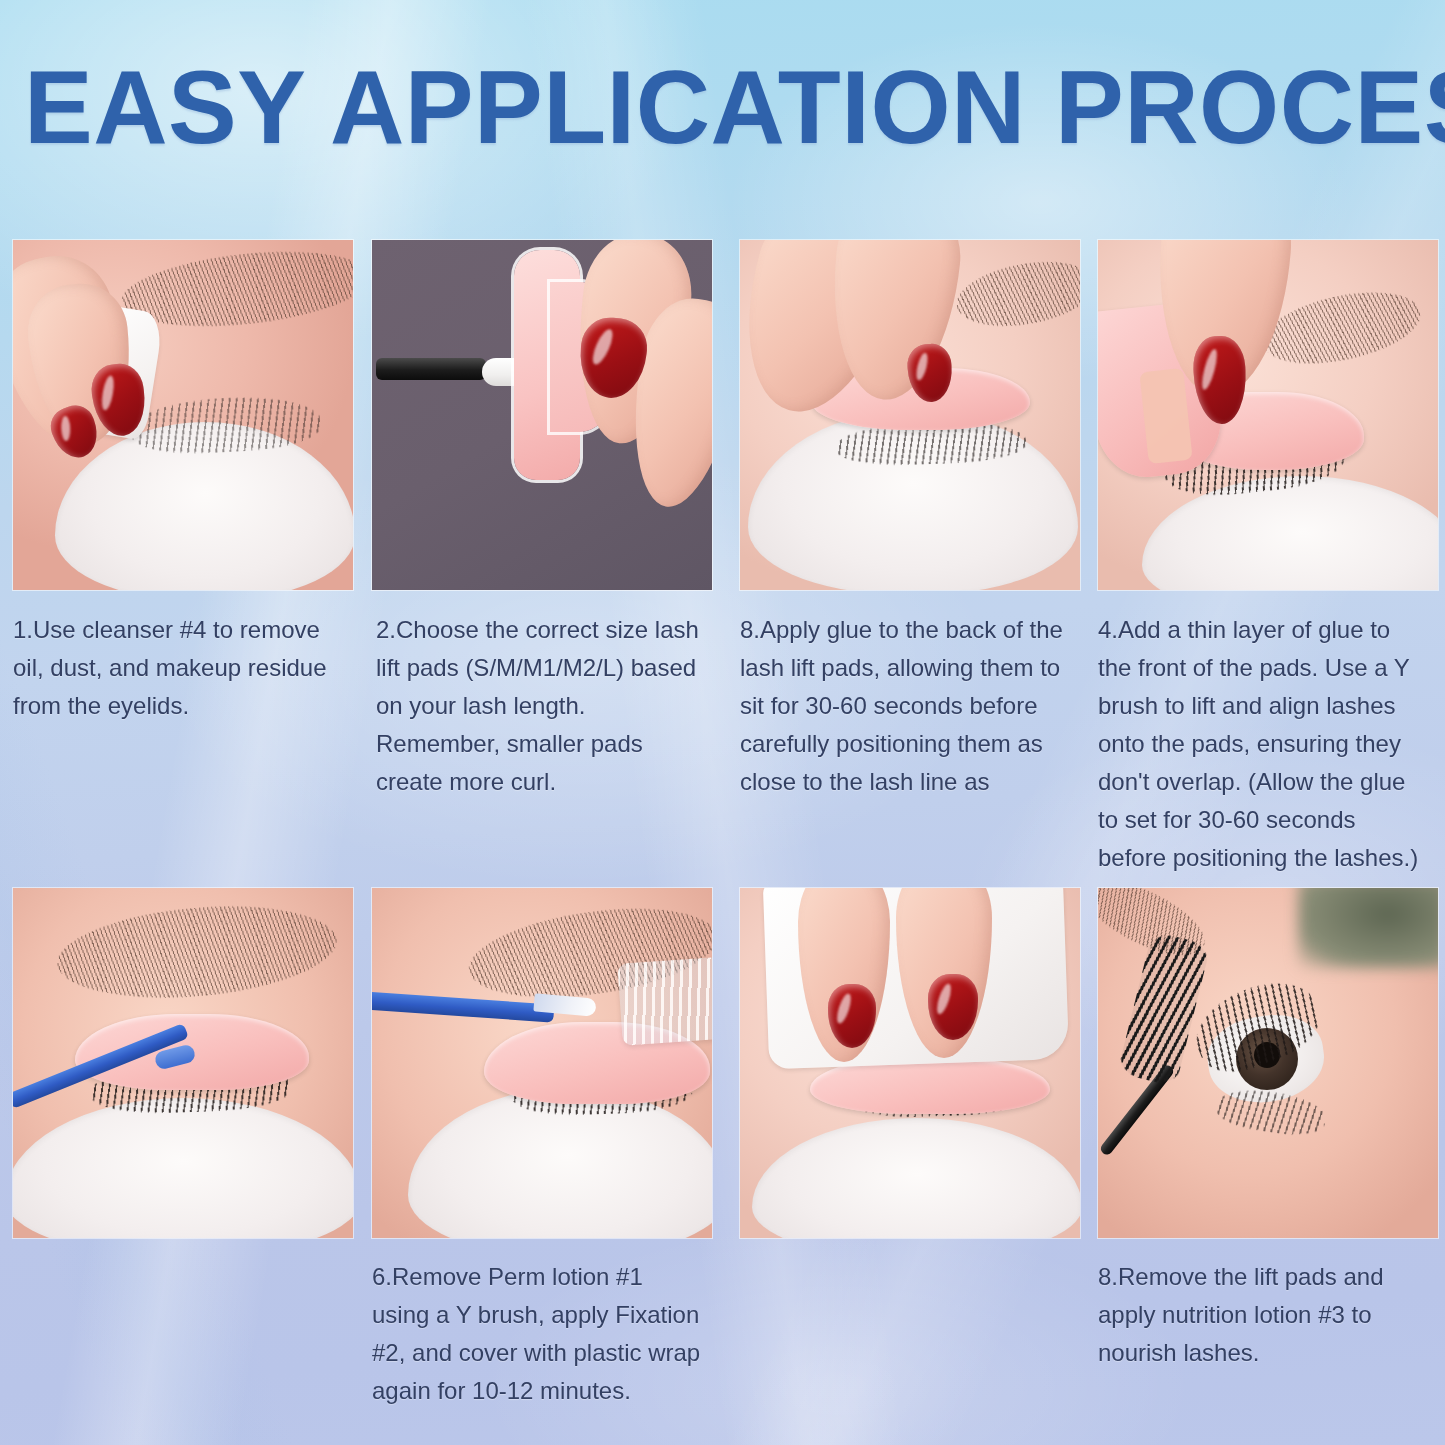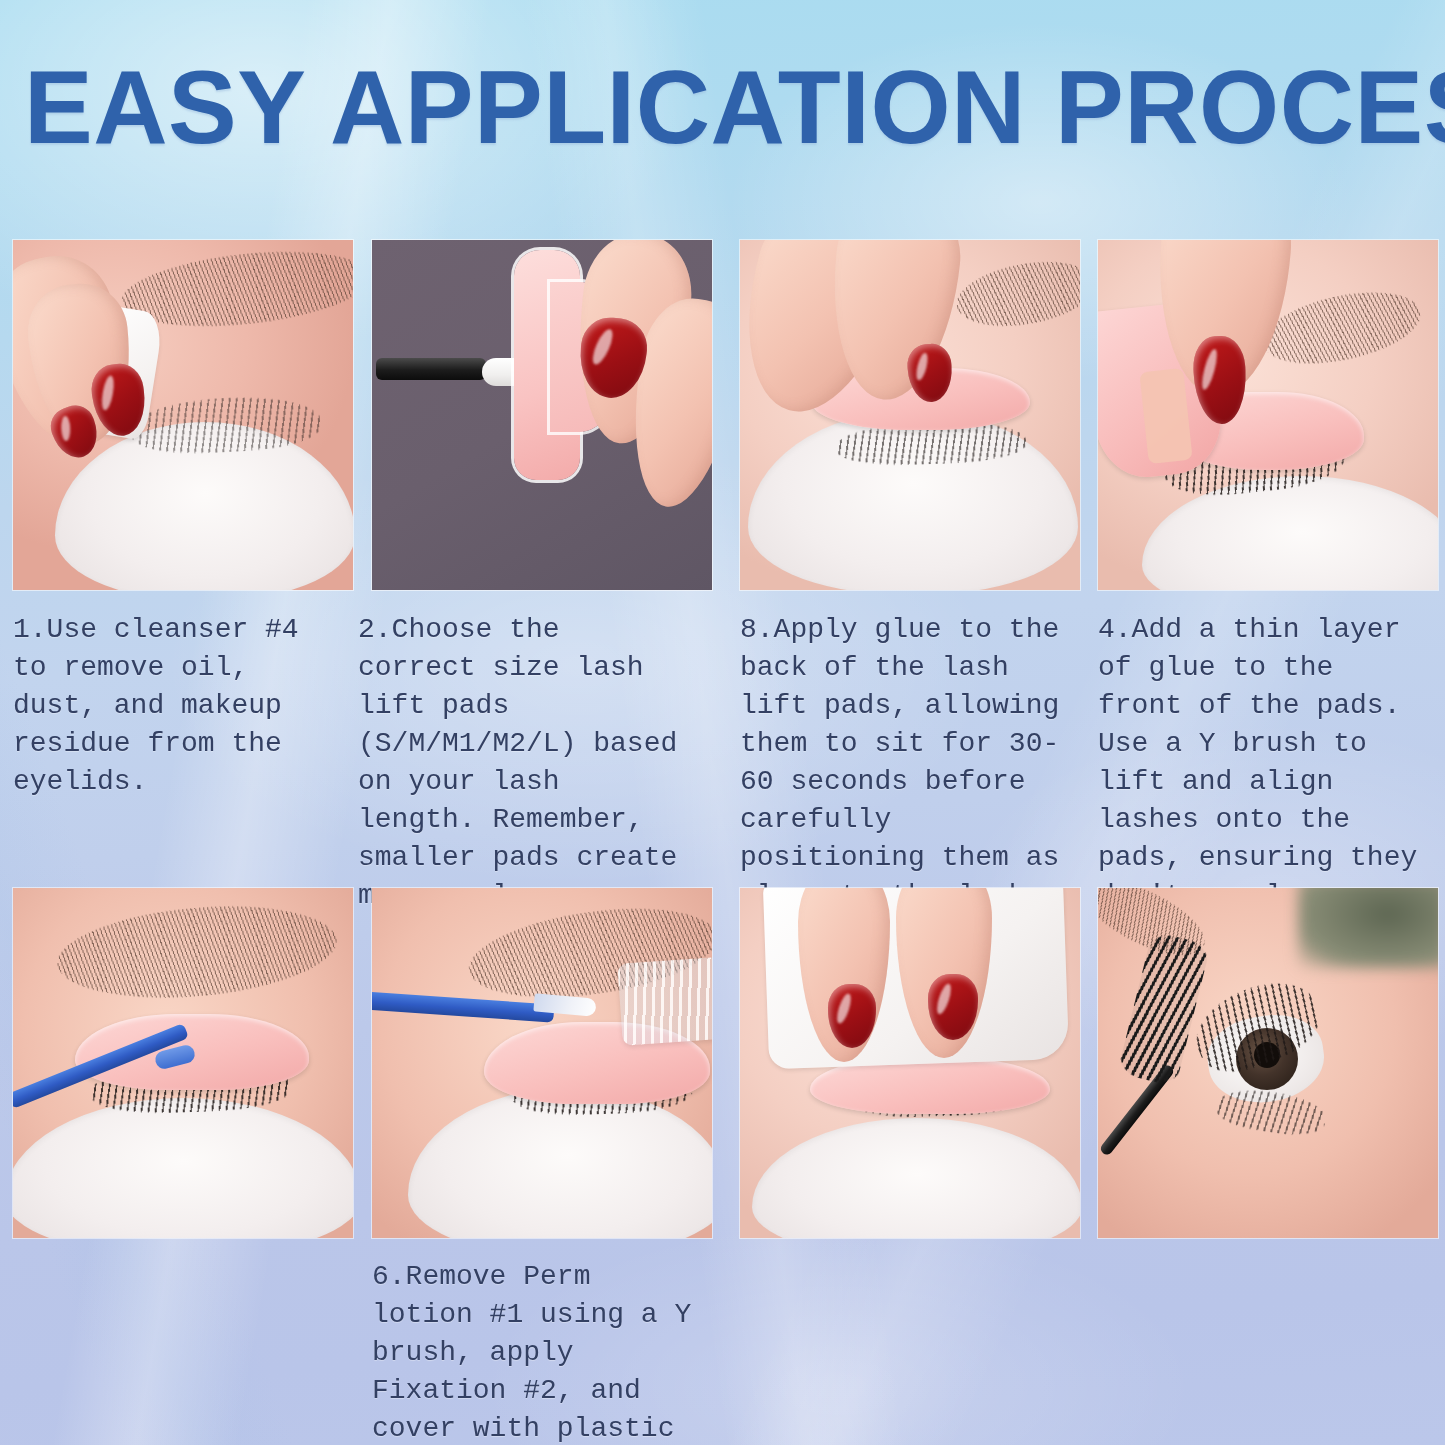--- a/index.html
+++ b/index.html
@@ -77,22 +77,22 @@
 
   .panel {
     position: absolute;
     overflow: hidden;
     background: #d9c9c6;
     box-shadow: 0 0 0 1px rgba(255,255,255,0.55);
   }
 
   .caption {
     position: absolute;
-    font-family: Liberation Mono, monospace;
-    font-size: 28px;
+    font-family: Liberation Sans, sans-serif;
+    font-size: 24px;
     line-height: 38px;
     color: #334063;
     width: 330px;
     text-shadow: 0 1px 1px rgba(255,255,255,0.35);
   }
 
   
 
   .skin {
     position: absolute;
@@ -256,21 +256,21 @@
                   border-radius:26px 26px 22px 22px; box-shadow:0 0 0 3px rgba(255,255,255,0.85);"></div>
       <div style="position:absolute; left:178px; top:42px; width:74px; height:150px;
                   background:linear-gradient(160deg,#fbd3d1 0%,#f6b9b8 100%);
                   border-radius:0 60% 60% 0 / 0 50% 50% 0; box-shadow:0 0 0 3px rgba(255,255,255,0.8);"></div>
 
       <div class="finger" style="left:206px; top:-6px; width:108px; height:210px; transform:rotate(7deg);"></div>
       <div class="finger" style="left:262px; top:58px; width:100px; height:210px; transform:rotate(10deg);"></div>
       <div class="nail-red" style="left:208px; top:78px; width:66px; height:80px; transform:rotate(6deg);"></div>
     </div>
 
-    <div class="caption" style="left:358px; top:611px;">2.Choose the correct size lash lift pads (S/M/M1/M2/L) based on your lash length. Remember, smaller pads create more curl.</div>
+    <div class="caption" style="left:376px; top:611px;">2.Choose the correct size lash lift pads (S/M/M1/M2/L) based on your lash length. Remember, smaller pads create more curl.</div>
 
     <div class="panel" style="left:740px; top:240px; width:340px; height:350px;">
       <div class="skin pale"></div>
       <div class="brow" style="left:216px; top:24px; width:140px; height:60px; transform:rotate(-10deg);"></div>
       <div class="eyepatch" style="left:8px; top:170px; width:330px; height:184px;"></div>
       <div class="lashfan" style="left:96px; top:182px; width:190px; height:42px; transform:rotate(-2deg); opacity:0.7;"></div>
       <div class="lashpad" style="left:72px; top:128px; width:218px; height:62px; border-radius:30% 40% 46% 46% / 52% 58% 46% 46%;"></div>
       <div class="finger" style="left:6px; top:-32px; width:142px; height:206px; transform:rotate(16deg);"></div>
       <div class="finger" style="left:92px; top:-44px; width:124px; height:204px; transform:rotate(6deg);"></div>
       <div class="nail-red" style="left:168px; top:104px; width:44px; height:58px; transform:rotate(-4deg);"></div>
@@ -349,15 +349,16 @@
       <div class="sclera" style="left:110px; top:128px; width:116px; height:86px; transform:rotate(-8deg);"></div>
       <div class="iris" style="left:138px; top:140px; width:62px; height:62px;"></div>
       <div class="pupil" style="left:156px; top:154px; width:26px; height:26px;"></div>
       <div class="lashfan" style="left:96px; top:100px; width:126px; height:76px; transform:rotate(-22deg);"></div>
       <div class="lashfan" style="left:118px; top:204px; width:110px; height:40px; transform:rotate(8deg); opacity:0.7;"></div>
 
       <div class="stick-black" style="left:-16px; top:216px; width:110px; height:12px; transform:rotate(-52deg);"></div>
       <div class="spoolie" style="left:36px; top:48px; width:60px; height:146px; transform:rotate(14deg);"></div>
     </div>
 
+    <div class="caption" style="left:1098px; top:1258px;">8.Remove the lift pads and apply nutrition lotion #3 to nourish lashes.</div>
 
   </div>
 </div>
 
 </body></html>

